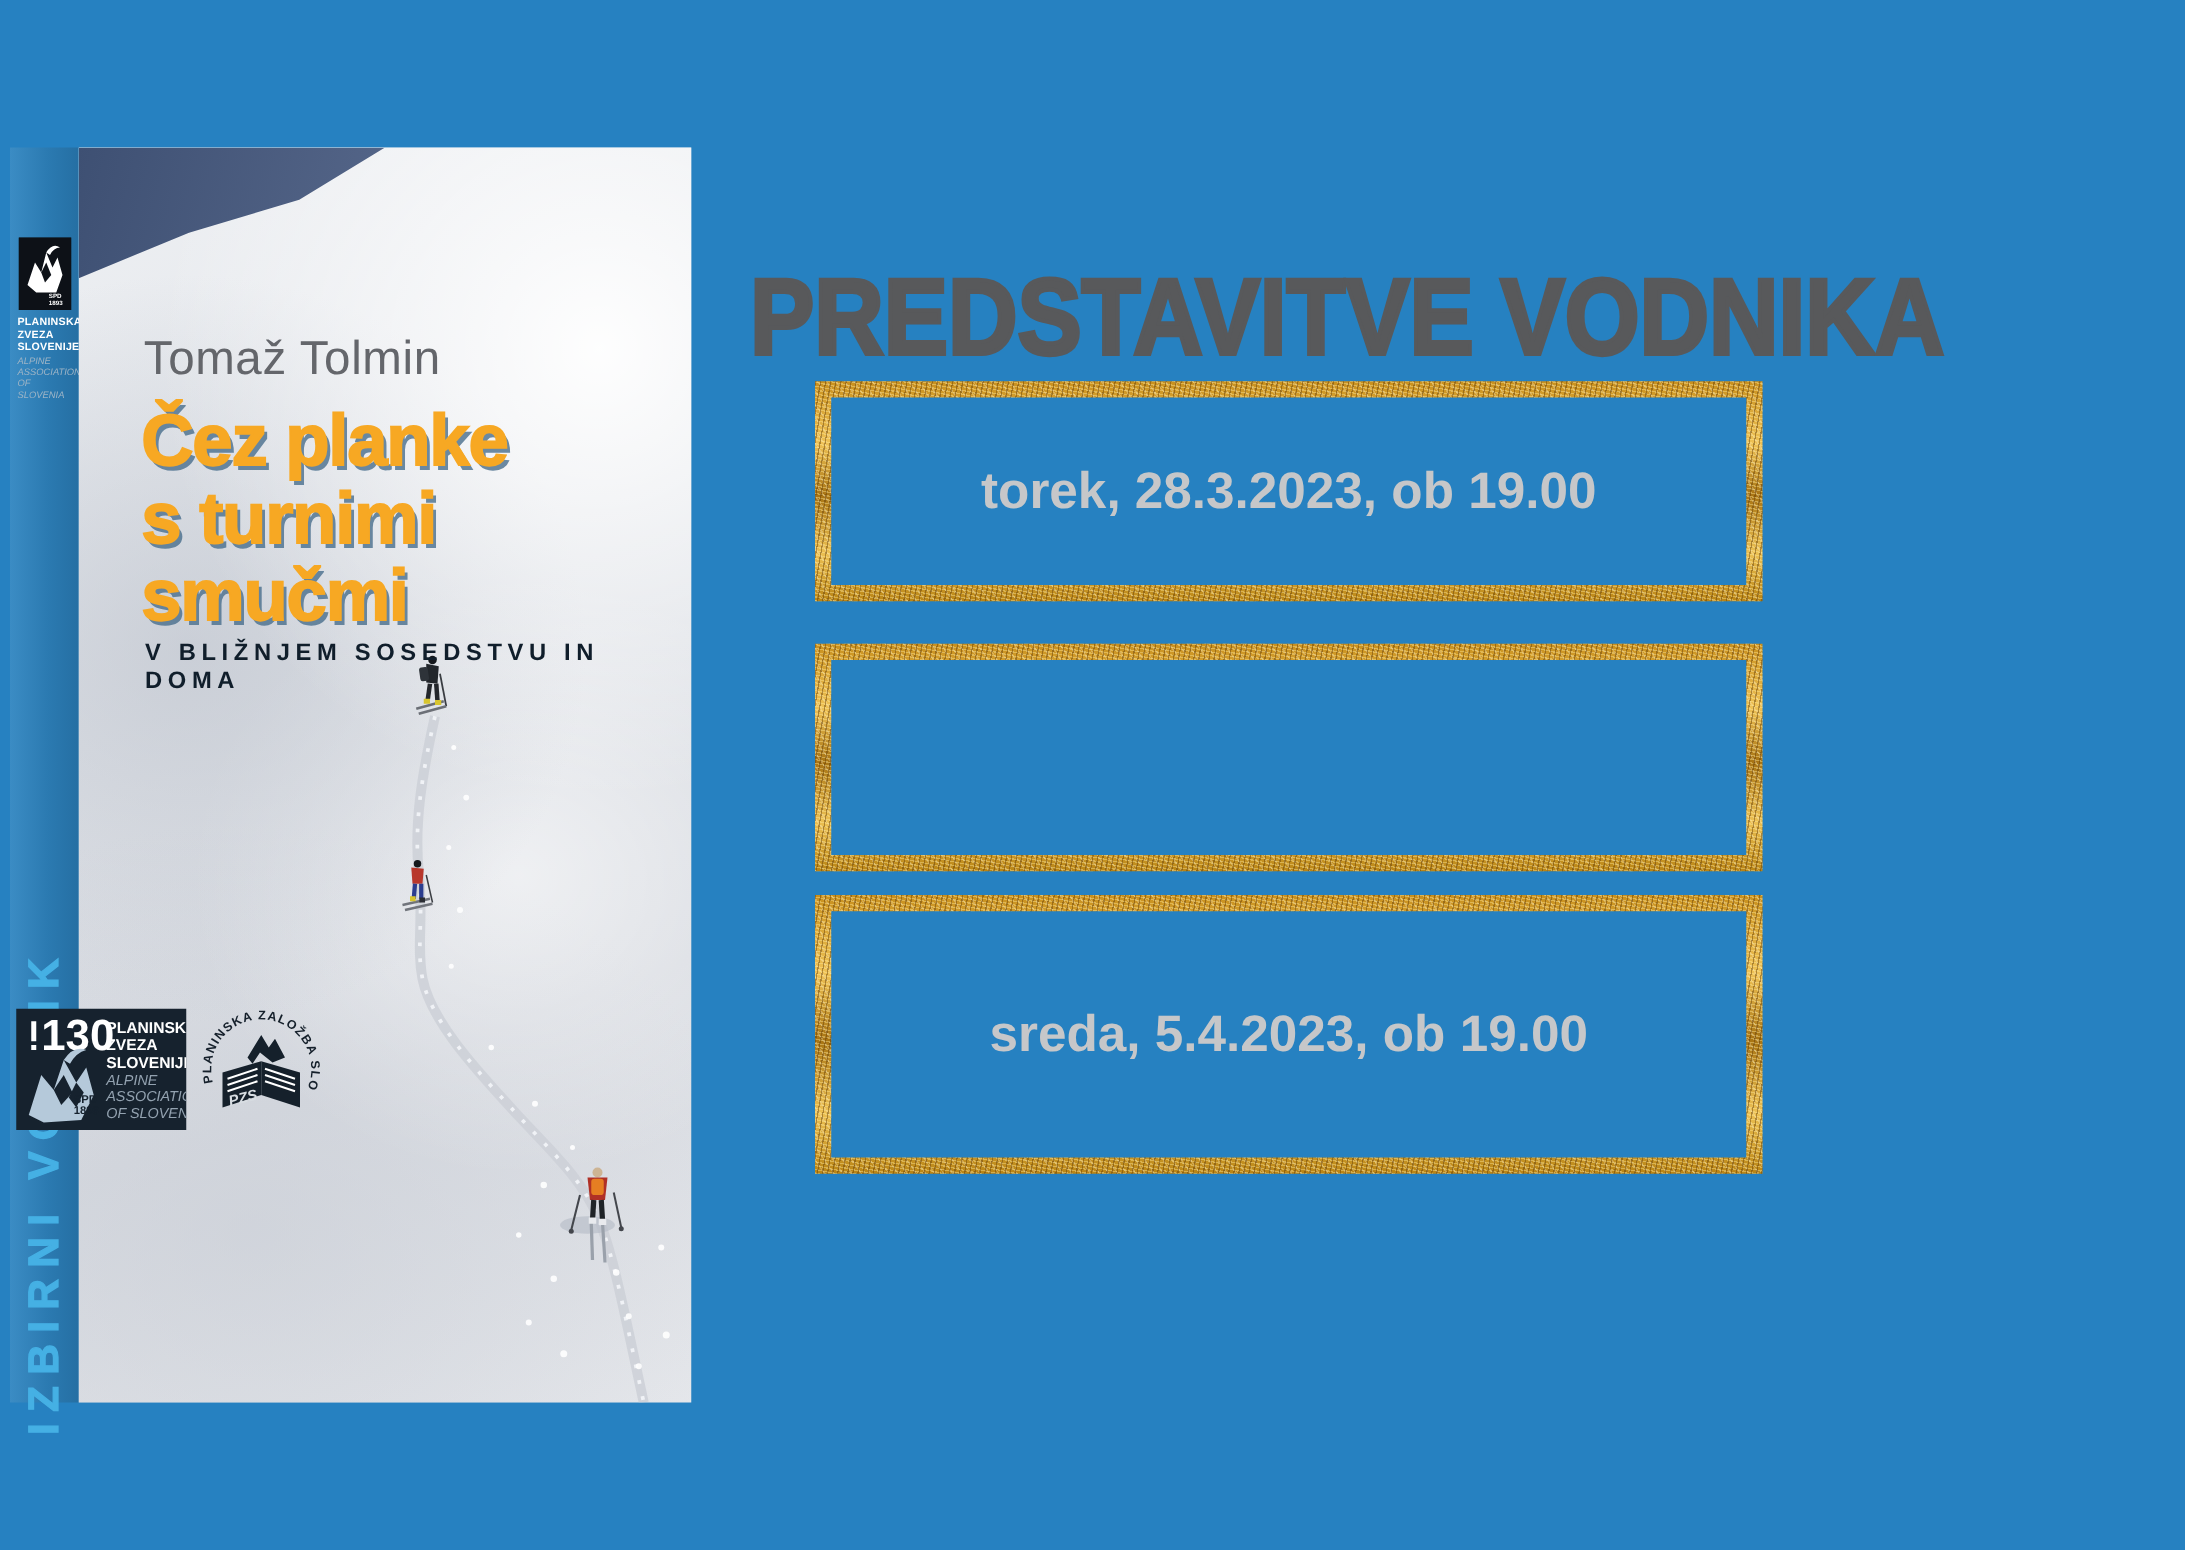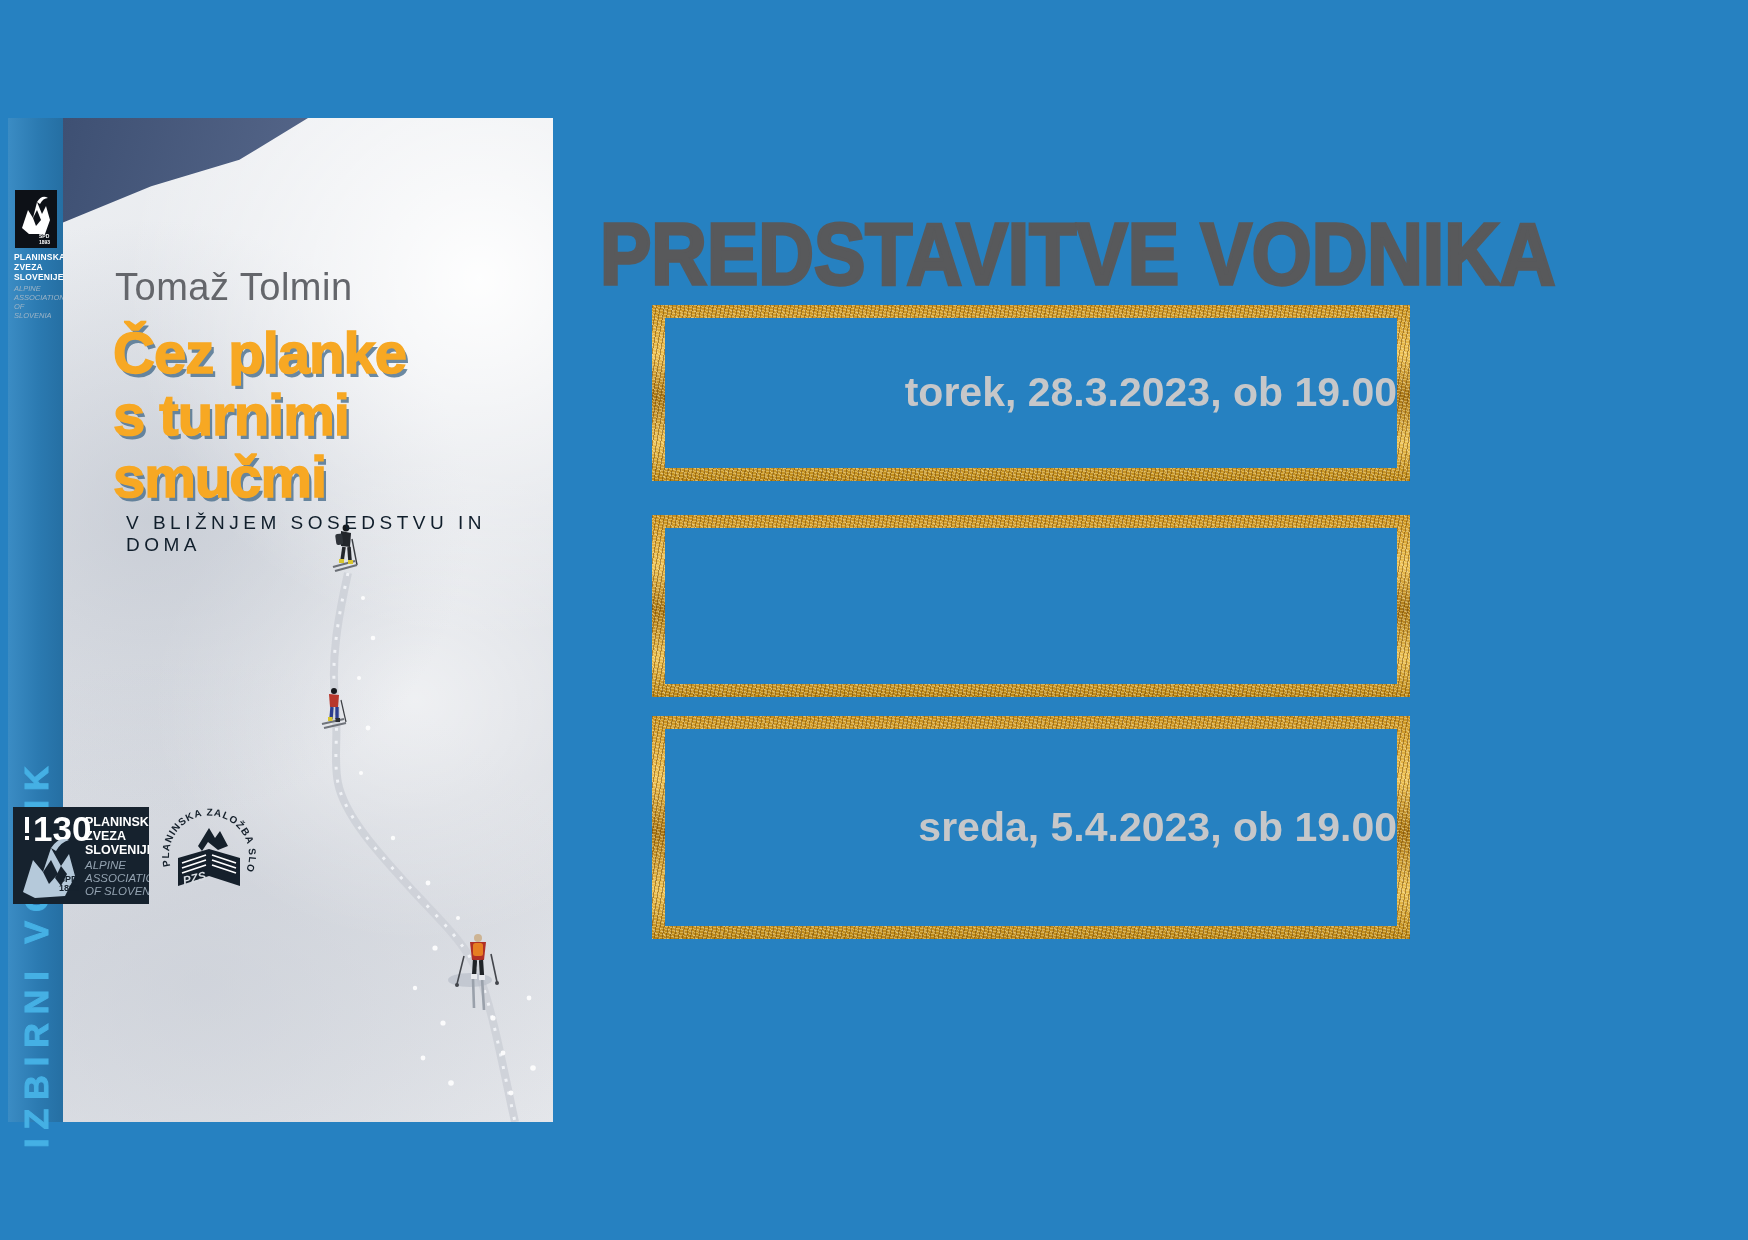--- a/index.html
+++ b/index.html
@@ -28,21 +28,21 @@
       linear-gradient(160deg,#eef0f3 0%,#e0e3e8 40%,#d8dbe1 70%,#e5e7eb 100%);}
   .sky{position:absolute;left:0;top:0;width:100%;height:110px;
     background:linear-gradient(105deg,#3e5073 0%,#56678a 55%,#76849f 100%);
     clip-path:polygon(0 0,50% 0,36% 38%,18% 62%,0 95%);}
   .cover svg.scene{position:absolute;left:0;top:0;}
 
   .author{position:absolute;left:52px;top:148px;font-size:38px;color:#64666b;letter-spacing:.5px;}
   .cover-title{position:absolute;left:50px;top:204px;font-size:58px;line-height:1.07;font-weight:bold;
     color:#f7a823;letter-spacing:-1px;-webkit-text-stroke:1.5px #f7a823;
     text-shadow:3px 4px 0 rgba(73,110,140,.8);}
-  .cover-subtitle{position:absolute;left:63px;top:394px;font-size:19px;font-weight:normal;
+  .cover-subtitle{position:absolute;left:53px;top:394px;font-size:19px;font-weight:bold;
     color:#101e2b;letter-spacing:4.5px;}
 
   
   .logo-130{position:absolute;left:13px;top:807px;width:136px;height:97px;background:#16222e;overflow:hidden;}
   .logo-130 .num{position:absolute;left:20px;top:2px;color:#fff;font-weight:bold;font-size:35px;letter-spacing:0;}
   .logo-130 .bang{position:absolute;left:12px;top:10px;width:4px;height:16px;background:#fff;}
   .logo-130 .bang:after{content:"";position:absolute;left:0;top:19px;width:4px;height:4px;background:#fff;}
   .logo-130 .spd{position:absolute;left:46px;top:68px;color:#16222e;font-weight:bold;font-size:9px;line-height:1;z-index:3;}
   .logo-130 .org{position:absolute;left:72px;top:8px;color:#fff;font-weight:bold;font-size:12.5px;line-height:1.12;}
   .logo-130 .org-sub{position:absolute;left:72px;top:52px;color:#93a2b0;font-style:italic;font-size:11.5px;line-height:1.12;}
@@ -52,21 +52,21 @@
   .main-title{position:absolute;left:600px;top:158px;width:840px;text-align:center;
     font-size:77px;font-weight:bold;color:#58595b;letter-spacing:0;
     -webkit-text-stroke:3px #58595b;transform:scaleY(1.12);white-space:nowrap;}
   .event-box{position:absolute;left:652px;width:758px;box-sizing:border-box;padding:13px;
     background:
       repeating-linear-gradient(100deg, rgba(96,58,6,.45) 0 1px, transparent 1px 4px),
       repeating-linear-gradient(12deg, rgba(255,235,160,.4) 0 1px, transparent 1px 3px),
       repeating-linear-gradient(55deg, rgba(255,255,255,.22) 0 1px, transparent 1px 6px),
       linear-gradient(180deg,#c8901e,#eec155 28%,#a87413 52%,#ecc053 78%,#b98414);}
   .event-inner{background:#2681c1;width:100%;height:100%;display:flex;flex-direction:column;
-    align-items:flex-end;justify-content:center;text-align:center;
+    align-items:center;justify-content:center;text-align:center;
     font-size:41px;font-weight:bold;color:#c6c7c9;line-height:1.4;white-space:pre;gap:16px;}
   .box-1{top:305px;height:176px;}
   .box-2{top:515px;height:182px;}
   .box-3{top:716px;height:223px;}
 </style>
 </head>
 <body>
 
 <div class="poster">
 

